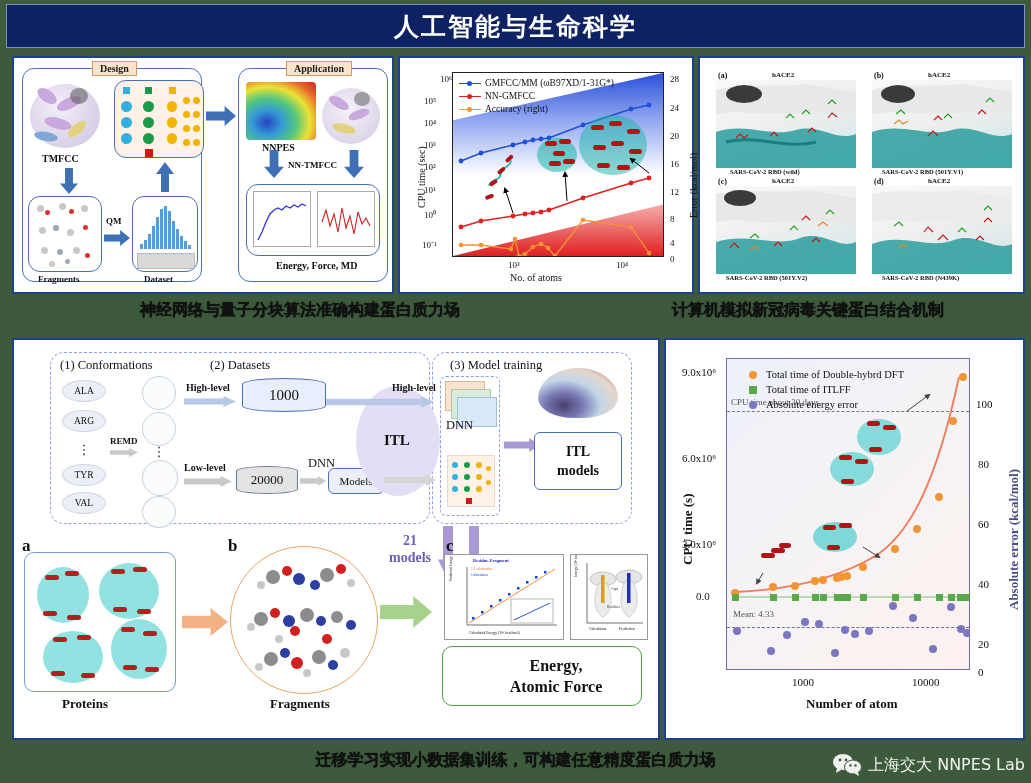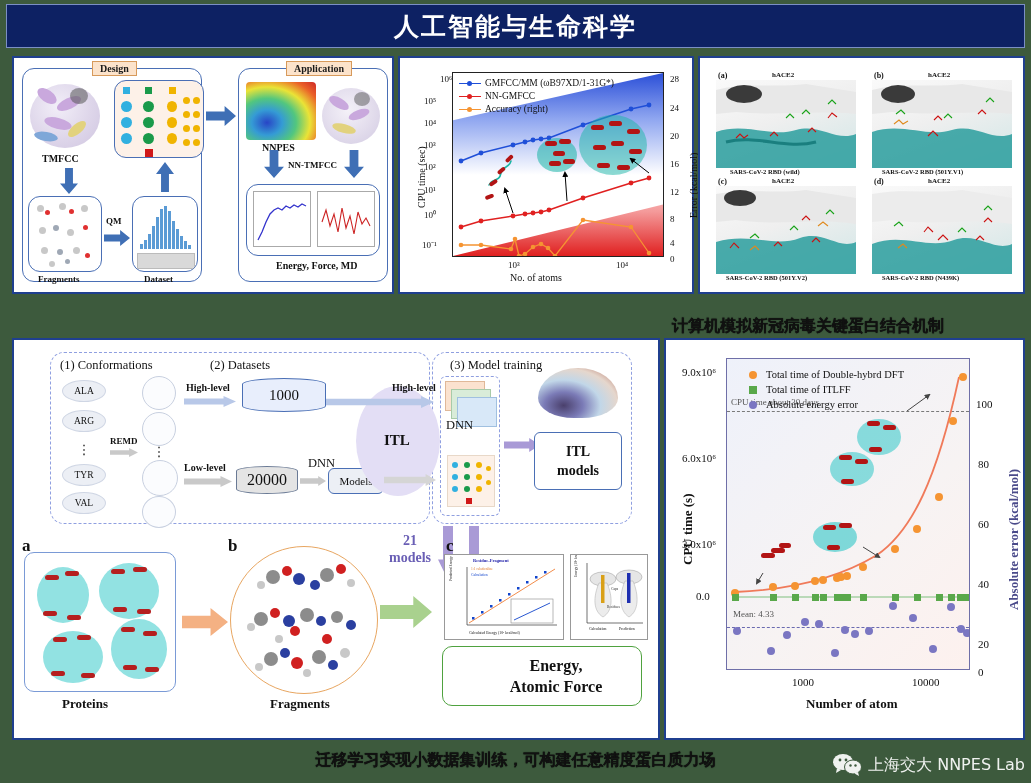--- a/index.html
+++ b/index.html
@@ -545,21 +545,22 @@
         <g stroke="#e08a1e" stroke-width="1.1" fill="none">
           <path d="M26,62 l5,-4 l4,4"></path>
         </g>
       </svg>
     </div>
     <div class="st-tag" style="left:174px;top:119px;">(d)</div>
     <div class="st-tag" style="left:228px;top:119px;font-size:7px;">hACE2</div>
     <div class="st-cap" style="left:182px;top:216px;">SARS-CoV-2 RBD (N439K)</div>
   </div>
 
-  <div class="caption" style="left:672px;top:300px;margin-top:16px;">计算机模拟新冠病毒关键蛋白结合机制</div>
+  <div class="caption" style="left:140px;top:300px;">神经网络与量子分块算法准确构建蛋白质力场</div>
+  <div class="caption" style="left:672px;top:300px;">计算机模拟新冠病毒关键蛋白结合机制</div>
 
   <div class="panel" id="panel-itl">
 
     <div class="dash-box" style="left:36px;top:12px;width:380px;height:172px;"></div>
     <div class="dash-box" style="left:418px;top:12px;width:200px;height:172px;"></div>
 
     <div class="itl-h" style="left:46px;top:18px;">(1) Conformations</div>
     <div class="itl-h" style="left:196px;top:18px;">(2) Datasets</div>
     <div class="itl-h" style="left:436px;top:18px;">(3) Model training</div>
 
@@ -580,21 +581,21 @@
     <div class="conf-circle" style="left:128px;top:156px;width:34px;height:32px;"></div>
 
     <div class="lbl-bold" style="left:172px;top:42px;">High-level</div>
     <div class="flat-arrow" style="left:170px;top:56px;width:52px;height:11px;background:#b8c8e8;
          clip-path:polygon(0 22%,76% 22%,76% 0,100% 50%,76% 100%,76% 78%,0 78%);"></div>
     <div class="cyl" style="left:228px;top:38px;width:84px;height:34px;font-size:15px;">1000</div>
 
     <div class="lbl-bold" style="left:170px;top:122px;">Low-level</div>
     <div class="flat-arrow" style="left:170px;top:136px;width:48px;height:11px;background:#c9c9c9;
          clip-path:polygon(0 22%,76% 22%,76% 0,100% 50%,76% 100%,76% 78%,0 78%);"></div>
-    <div class="cyl" style="left:222px;top:126px;width:62px;height:28px;font-size:16px;background:#e4e4e4;border-color:#6a7a95;">20000</div>
+    <div class="cyl" style="left:222px;top:126px;width:62px;height:28px;font-size:13px;background:#e4e4e4;border-color:#6a7a95;">20000</div>
     <div class="itl-h" style="left:294px;top:116px;">DNN</div>
     <div class="flat-arrow" style="left:286px;top:136px;width:26px;height:10px;background:#c9c9c9;
          clip-path:polygon(0 22%,70% 22%,70% 0,100% 50%,70% 100%,70% 78%,0 78%);"></div>
     <div class="rbox" style="left:314px;top:128px;width:56px;height:26px;">Models</div>
 
     <div class="itl-ellipse" style="left:342px;top:46px;width:84px;height:110px;"></div>
     <div class="lbl-bold" style="left:370px;top:92px;font-size:15px;">ITL</div>
     <div class="lbl-bold" style="left:378px;top:42px;">High-level</div>
     <div class="flat-arrow" style="left:312px;top:56px;width:108px;height:12px;background:#b8c8e8;
          clip-path:polygon(0 22%,88% 22%,88% 0,100% 50%,88% 100%,88% 78%,0 78%);"></div>

